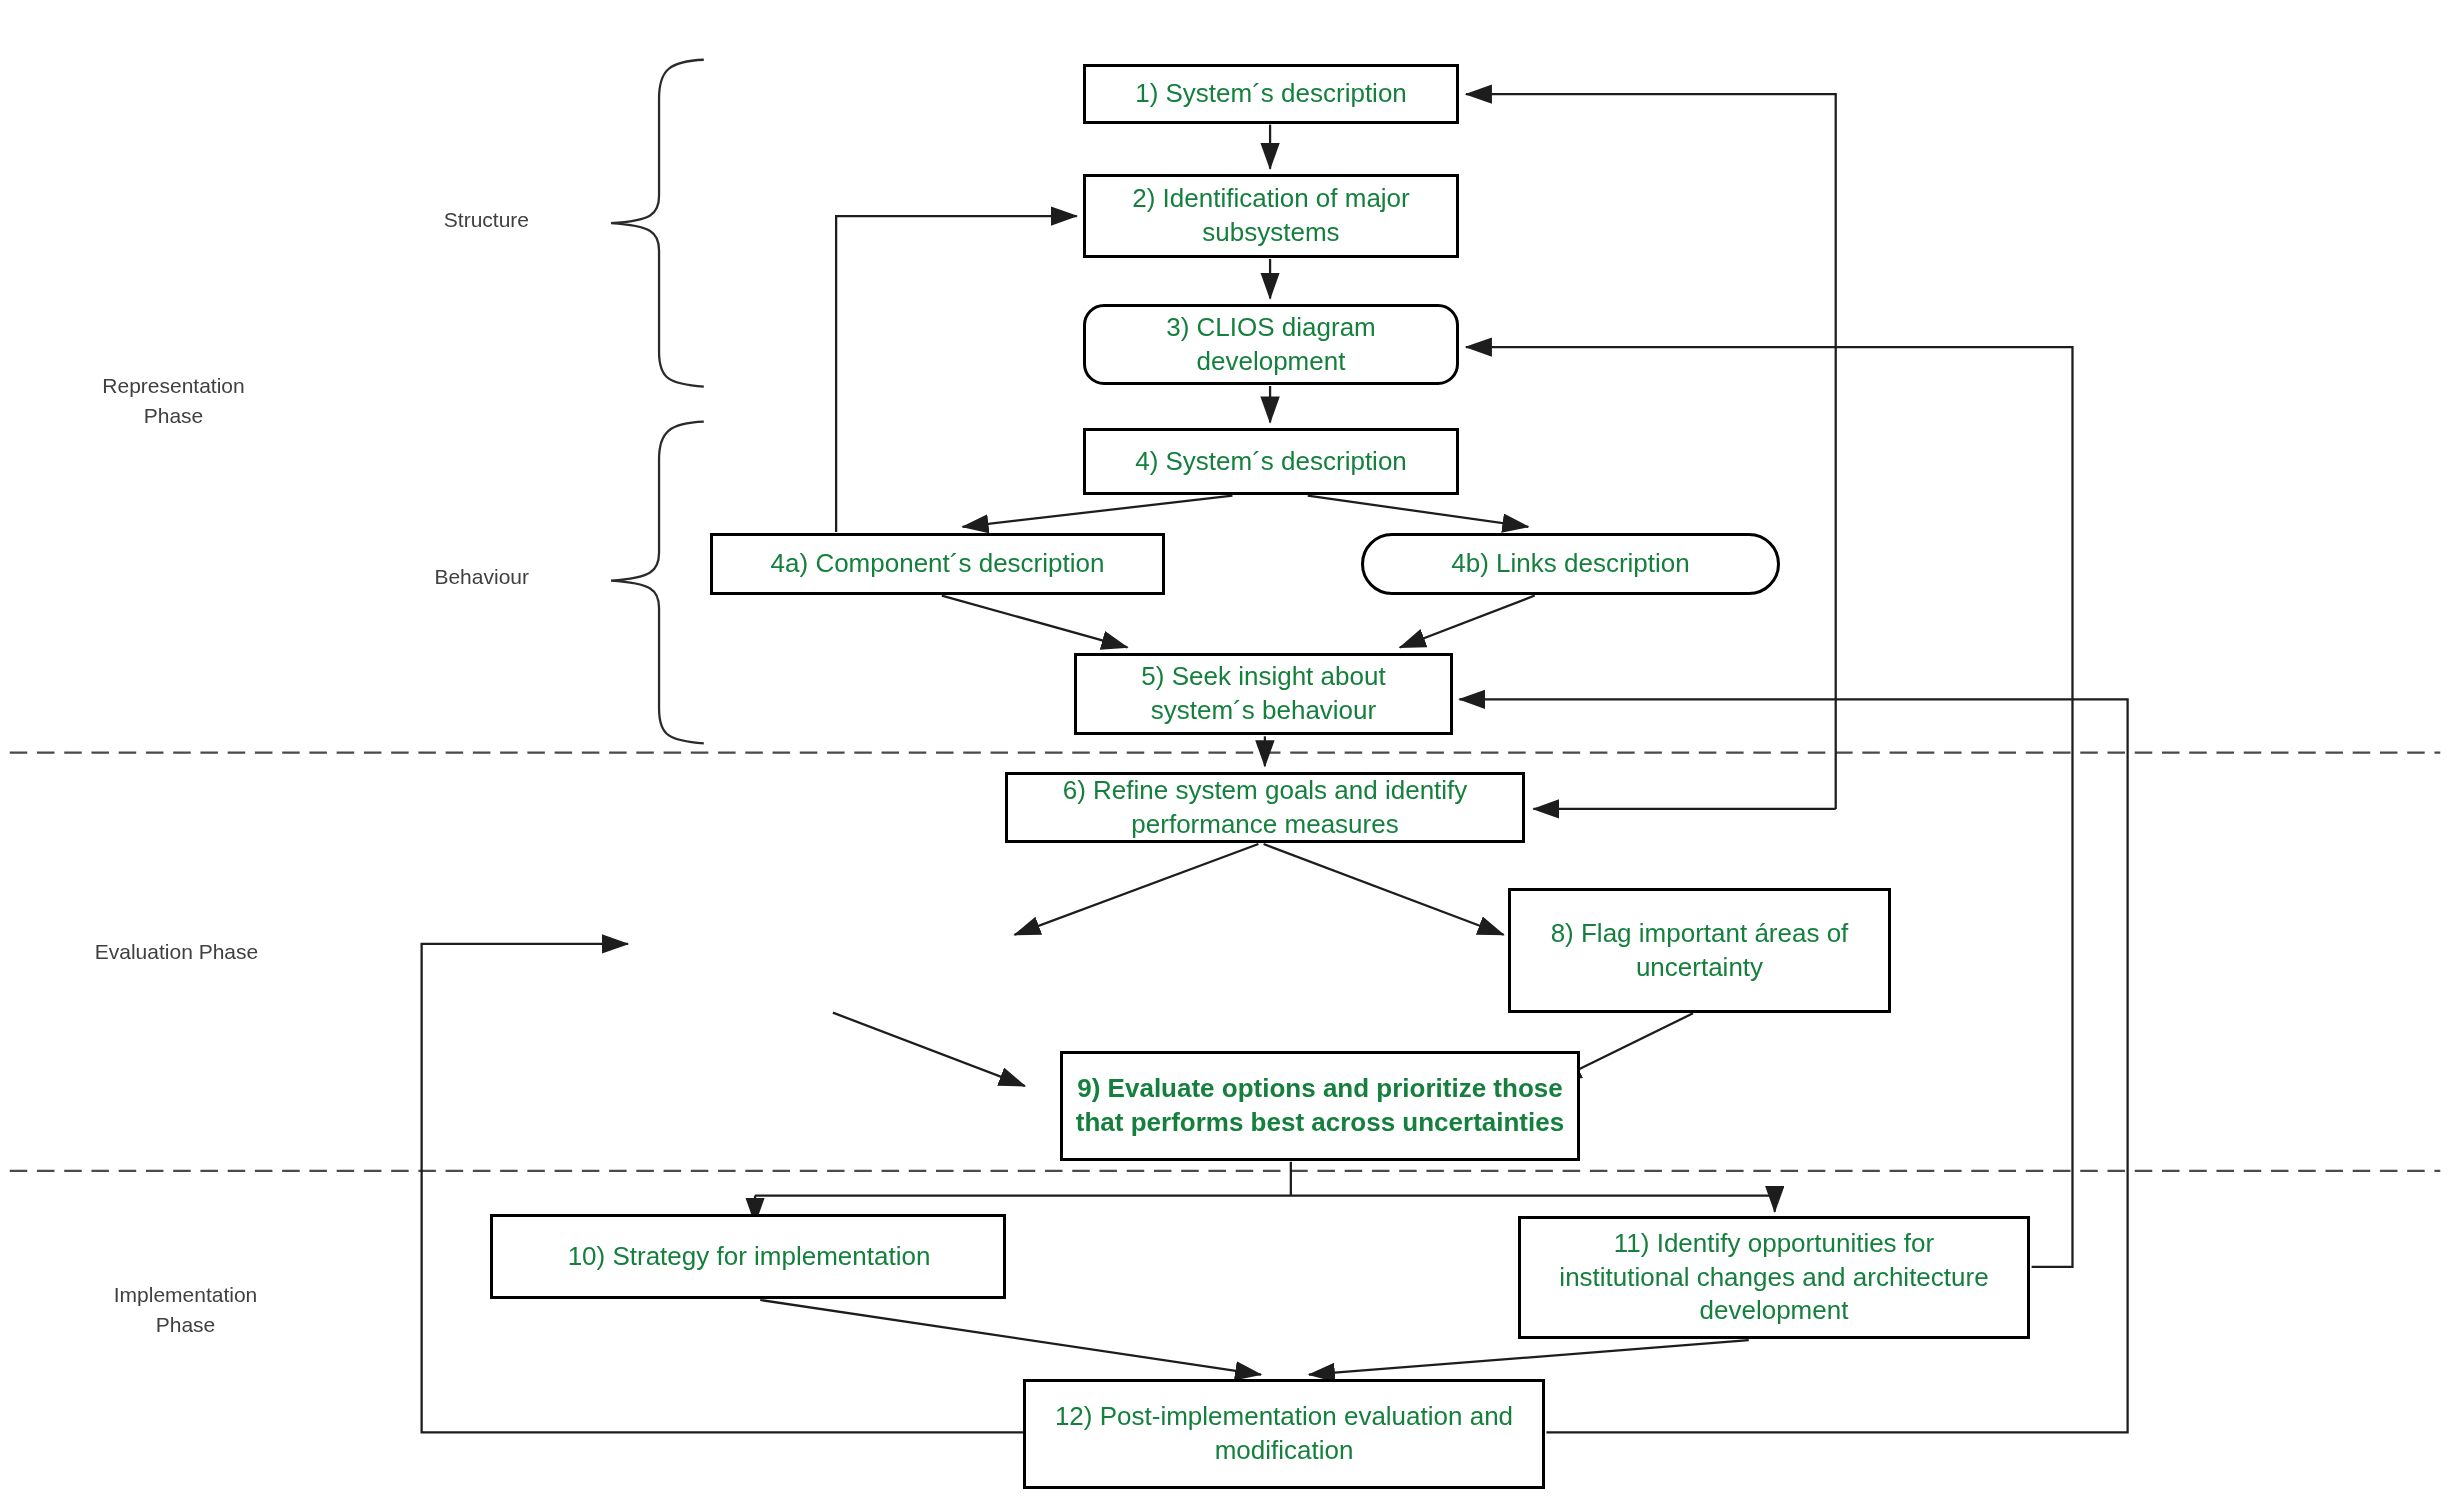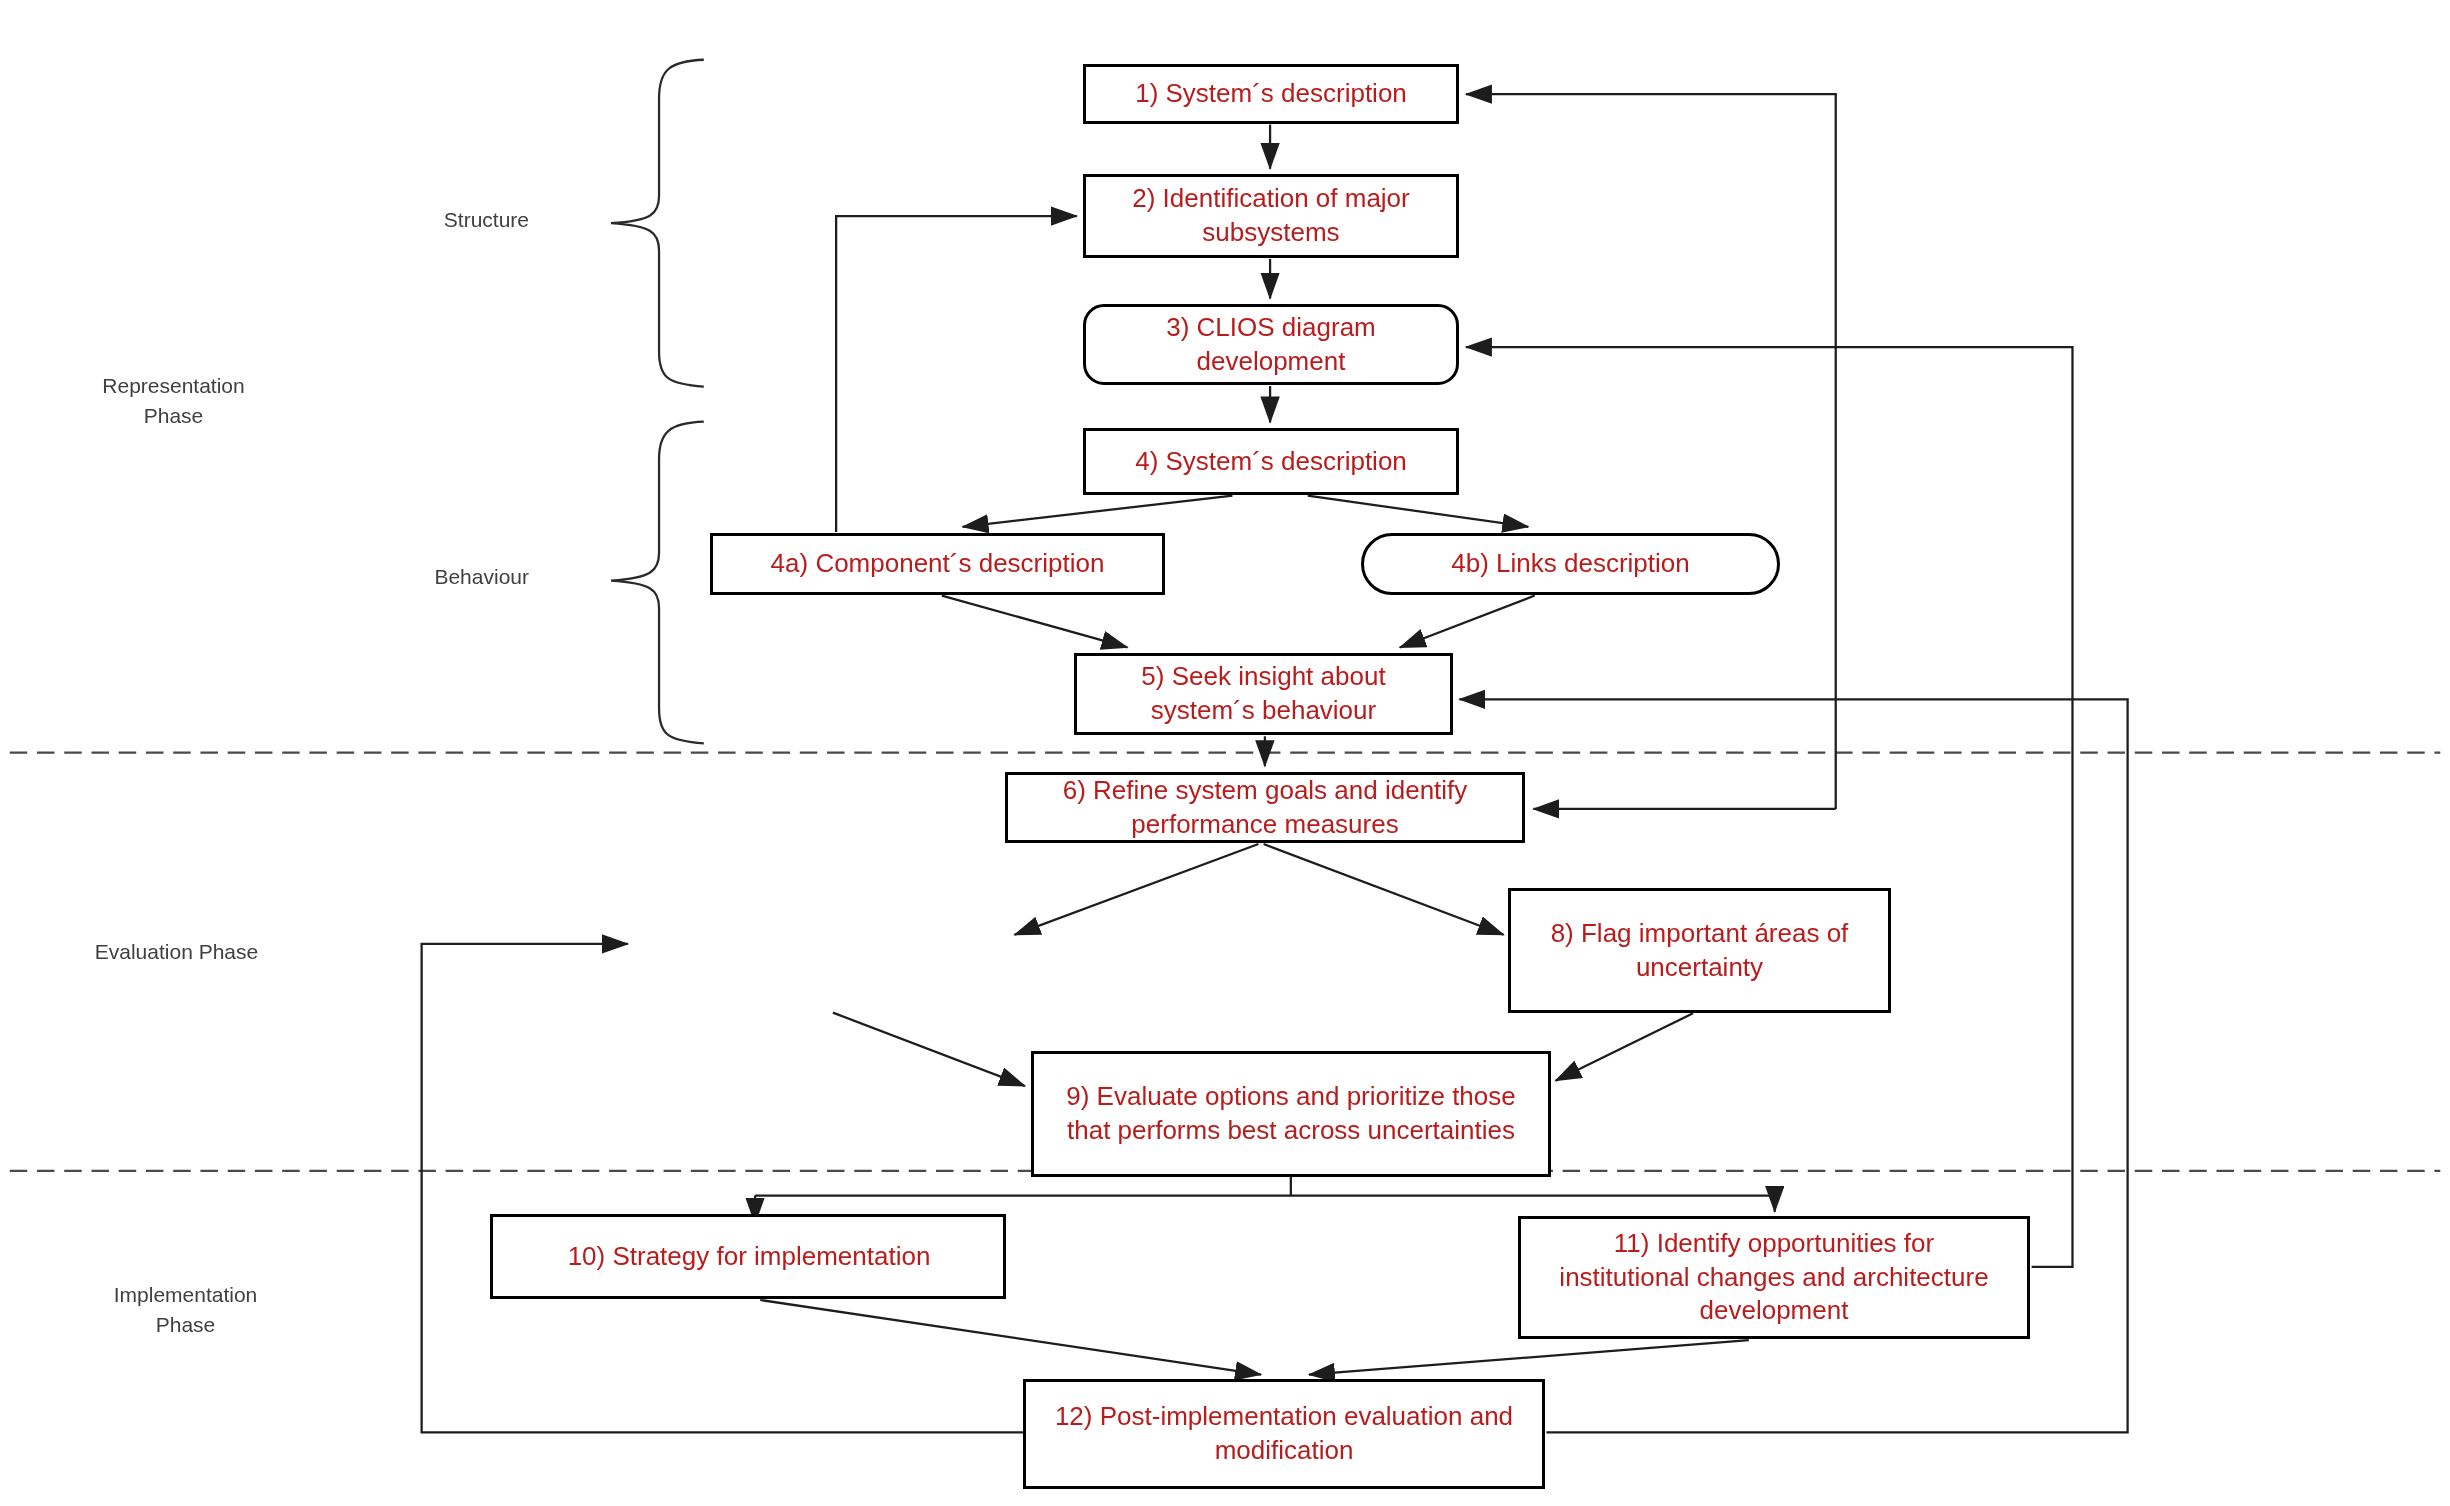--- a/index.html
+++ b/index.html
@@ -2,21 +2,21 @@
 <html style="font-size:10.4px"><head>
 <meta charset="utf-8">
 <style>
   html,body{margin:0;padding:0;background:#ffffff;}
   body{width:2450px;height:1507px;font-family:"Liberation Sans",sans-serif;}
   .canvas{position:relative;width:2450px;height:1507px;background:#ffffff;overflow:hidden;}
   .wires{position:absolute;left:0;top:0;width:2450px;height:1507px;}
   .node{
     position:absolute;box-sizing:border-box;background:#ffffff;border:3.2px solid #000000;
     display:flex;align-items:center;justify-content:center;text-align:center;
-    font-size:26px;line-height:1.3;color:#b91c1c;white-space:pre-line;padding:2.6px 9px;
+    font-size:26px;line-height:1.3;color:#15803d;white-space:pre-line;padding:2.6px 9px;
   }
   .node.heavy{border-width:3.9px;}
   .lbl{
     position:absolute;box-sizing:border-box;color:#404040;font-size:21px;line-height:1.45;
     white-space:pre-line;
   }
   .lbl.center{text-align:center;}
   .lbl.right{text-align:right;}
 </style>
 </head>
@@ -78,21 +78,21 @@
 development</div>
   <div class="node" style="left:1083px;top:428px;width:376px;height:67px;">4) System´s description</div>
   <div class="node" style="left:710px;top:533px;width:455px;height:62px;">4a) Component´s description</div>
   <div class="node" style="left:1361px;top:533px;width:419px;height:62px;border-radius:31px;">4b) Links description</div>
   <div class="node" style="left:1074px;top:653px;width:379px;height:82px;">5) Seek insight about
 system´s behaviour</div>
   <div class="node" style="left:1005px;top:772px;width:520px;height:71px;">6) Refine system goals and identify
 performance measures</div>
   <div class="node heavy" style="left:1508px;top:888px;width:383px;height:125px;">8) Flag important áreas of
 uncertainty</div>
-  <div class="node heavy" style="left:1031px;top:1051px;width:520px;height:126px;">9) Evaluate options and prioritize those
+  <div class="node heavy" style="left:1060px;top:1051px;width:520px;height:110px;font-weight:bold;">9) Evaluate options and prioritize those
 that performs best across uncertainties</div>
   <div class="node heavy" style="left:490px;top:1214px;width:516px;height:85px;padding-left:11px;">10) Strategy for implementation</div>
   <div class="node heavy" style="left:1518px;top:1216px;width:512px;height:123px;">11) Identify opportunities for
 institutional changes and architecture
 development</div>
   <div class="node heavy" style="left:1023px;top:1379px;width:522px;height:110px;">12) Post-implementation evaluation and
 modification</div>
 
   <div class="lbl center" style="left:44px;top:371px;width:259px;">Representation
 Phase</div>

